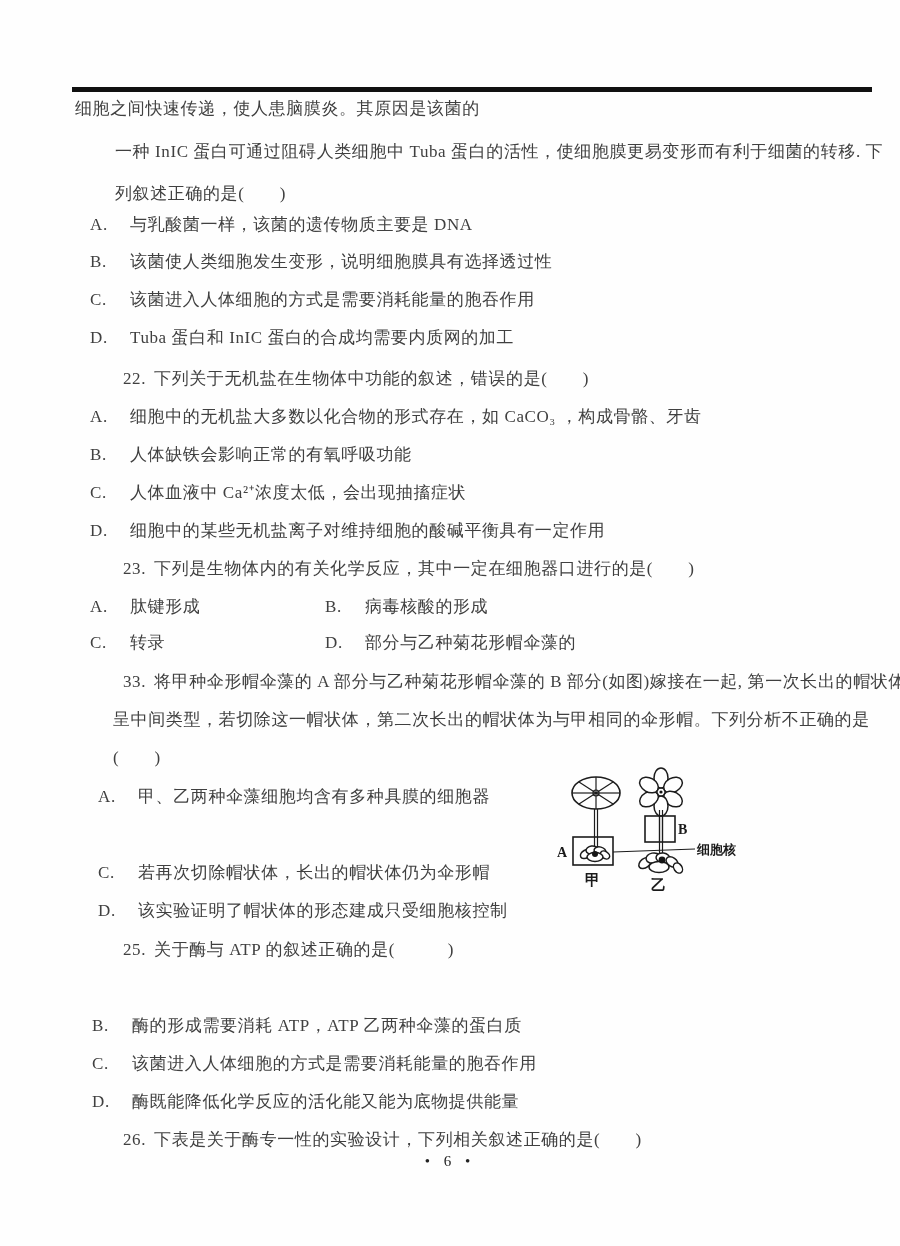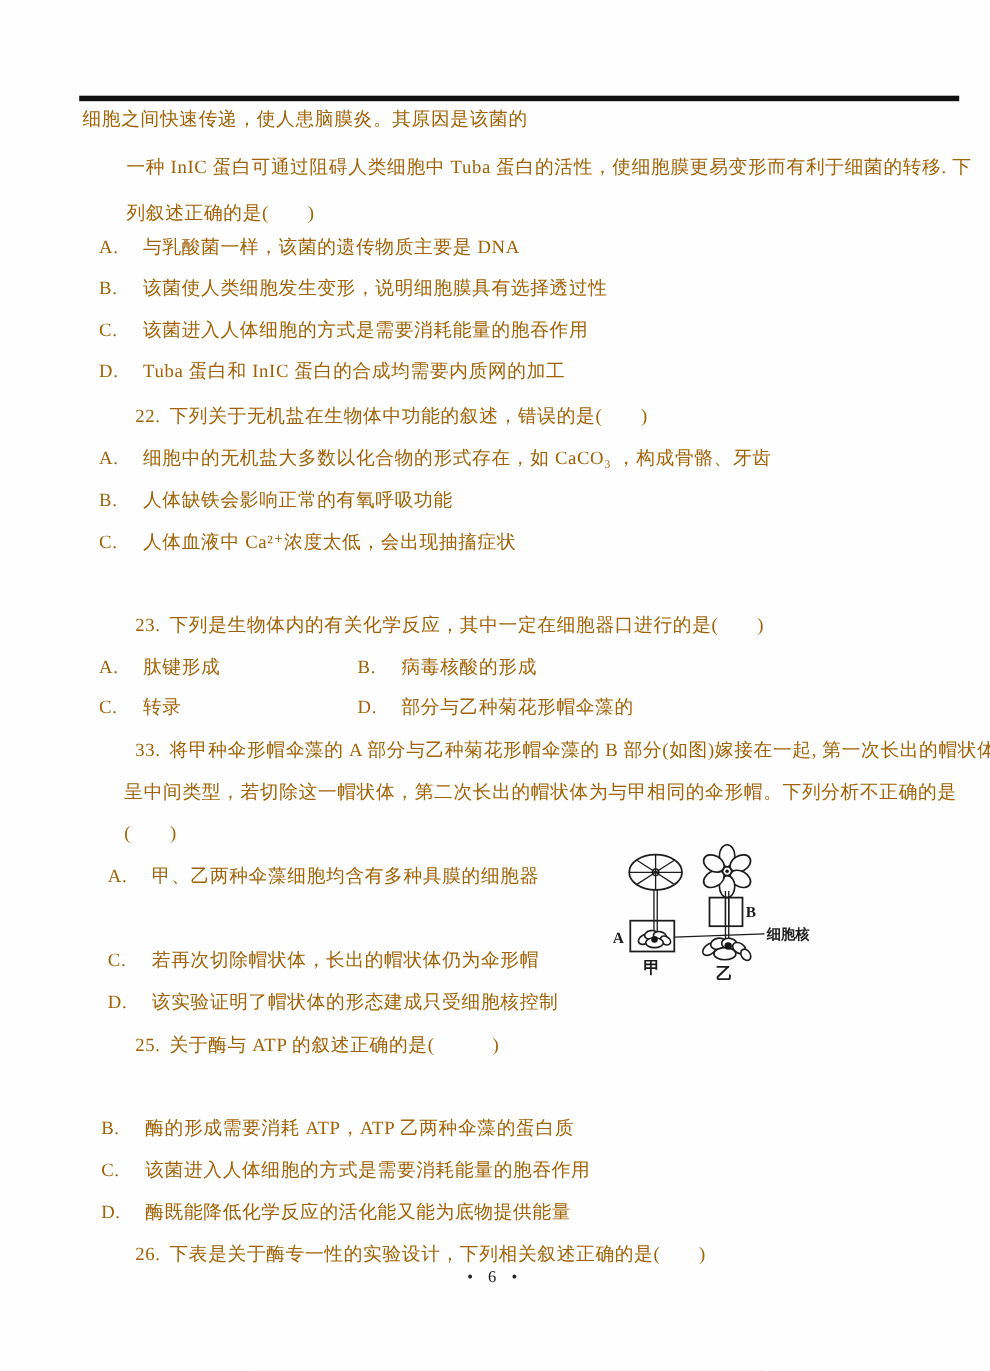--- a/index.html
+++ b/index.html
@@ -15,21 +15,22 @@
   .rule{
     position:absolute;left:72px;top:87px;width:800px;height:5px;
     background:#111;
   }
   .ln{
     position:absolute;
     font-size:17px;
     line-height:24px;
     letter-spacing:0.6px;
     white-space:nowrap;
-    color:#a16207;
+    color:#404040;
+    font-family:Liberation Serif, serif;
   }
   .opt .opt-label{display:inline-block;min-width:24px;}
   .opt .opt-text{margin-left:16px;}
   .q-num{display:inline-block;margin-left:48px;}
   .q-text{margin-left:8px;}
   .footer{
     position:absolute;left:0;width:900px;text-align:center;
     font-size:15px;letter-spacing:5px;color:#222;
   }
   .figure{
@@ -70,20 +71,23 @@
     <span class="q-num">22.</span><span class="q-text">下列关于无机盐在生物体中功能的叙述，错误的是(　　)</span>
   </div>
   <div class="ln opt" style="top:405px;left:90px">
     <span class="opt-label">A.</span><span class="opt-text">细胞中的无机盐大多数以化合物的形式存在，如 CaCO₃ ，构成骨骼、牙齿</span>
   </div>
   <div class="ln opt" style="top:443px;left:90px">
     <span class="opt-label">B.</span><span class="opt-text">人体缺铁会影响正常的有氧呼吸功能</span>
   </div>
   <div class="ln opt" style="top:481px;left:90px">
     <span class="opt-label">C.</span><span class="opt-text">人体血液中 Ca²⁺浓度太低，会出现抽搐症状</span>
+  </div>
+  <div class="ln opt" style="top:519px;left:90px">
+    <span class="opt-label">D.</span><span class="opt-text">细胞中的某些无机盐离子对维持细胞的酸碱平衡具有一定作用</span>
   </div>
 
   <div class="ln" style="top:557px;left:75px">
     <span class="q-num">23.</span><span class="q-text">下列是生物体内的有关化学反应，其中一定在细胞器口进行的是(　　)</span>
   </div>
   <div class="ln opt" style="top:595px;left:90px">
     <span class="opt-label">A.</span><span class="opt-text">肽键形成</span>
   </div>
   <div class="ln opt" style="top:595px;left:325px">
     <span class="opt-label">B.</span><span class="opt-text">病毒核酸的形成</span>

